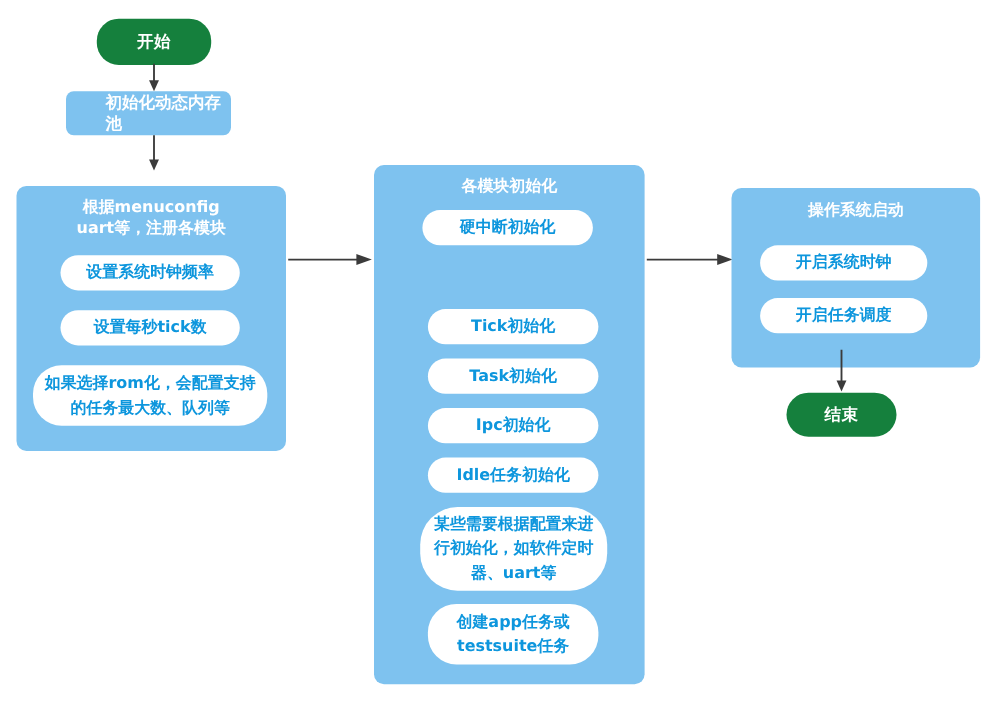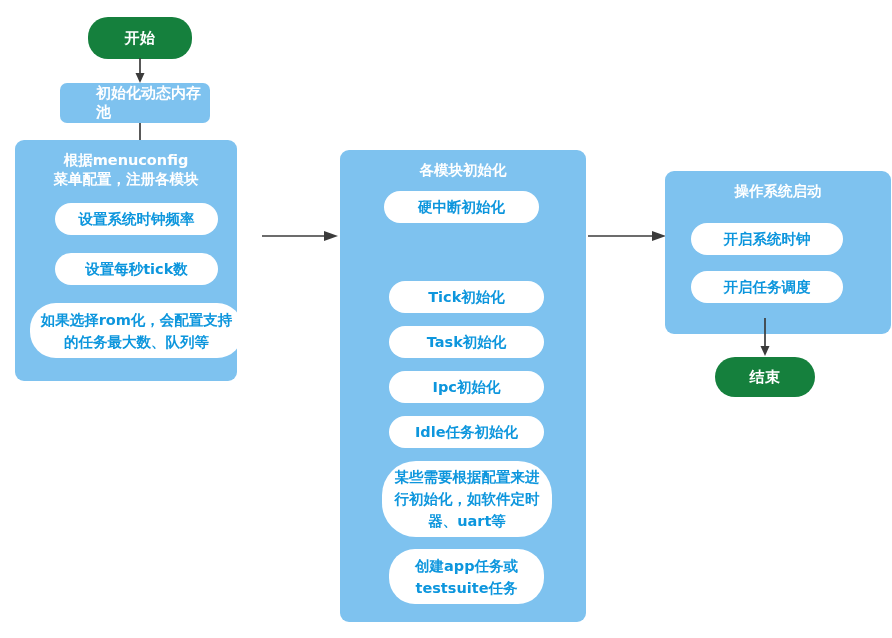--- a/index.html
+++ b/index.html
@@ -112,24 +112,24 @@
 
   <div class="proc" style="left:60px; top:83px; width:150px; height:40px;">
     <span>初始化动态内存池</span>
   </div>
 
   <svg class="conn" style="left:128px; top:123px; width:24px; height:34px;">
     <line x1="12" y1="0" x2="12" y2="25"></line>
     <polygon points="12,32 7.5,22 16.5,22"></polygon>
   </svg>
 
-  <div class="group" style="left:15px; top:140px; width:222px; height:241px;">
+  <div class="group" style="left:15px; top:169px; width:245px; height:241px;">
     <div class="group-title" style="top:11px;">
       <div>根据menuconfig</div>
-      <div>菜单配置，注册各模块</div>
+      <div>uart等，注册各模块</div>
     </div>
 
     <div class="pill" style="left:40px; top:63px; width:163px; height:32px;">
       <span>设置系统时钟频率</span>
     </div>
 
     <div class="pill" style="left:40px; top:113px; width:163px; height:32px;">
       <span>设置每秒tick数</span>
     </div>
 

